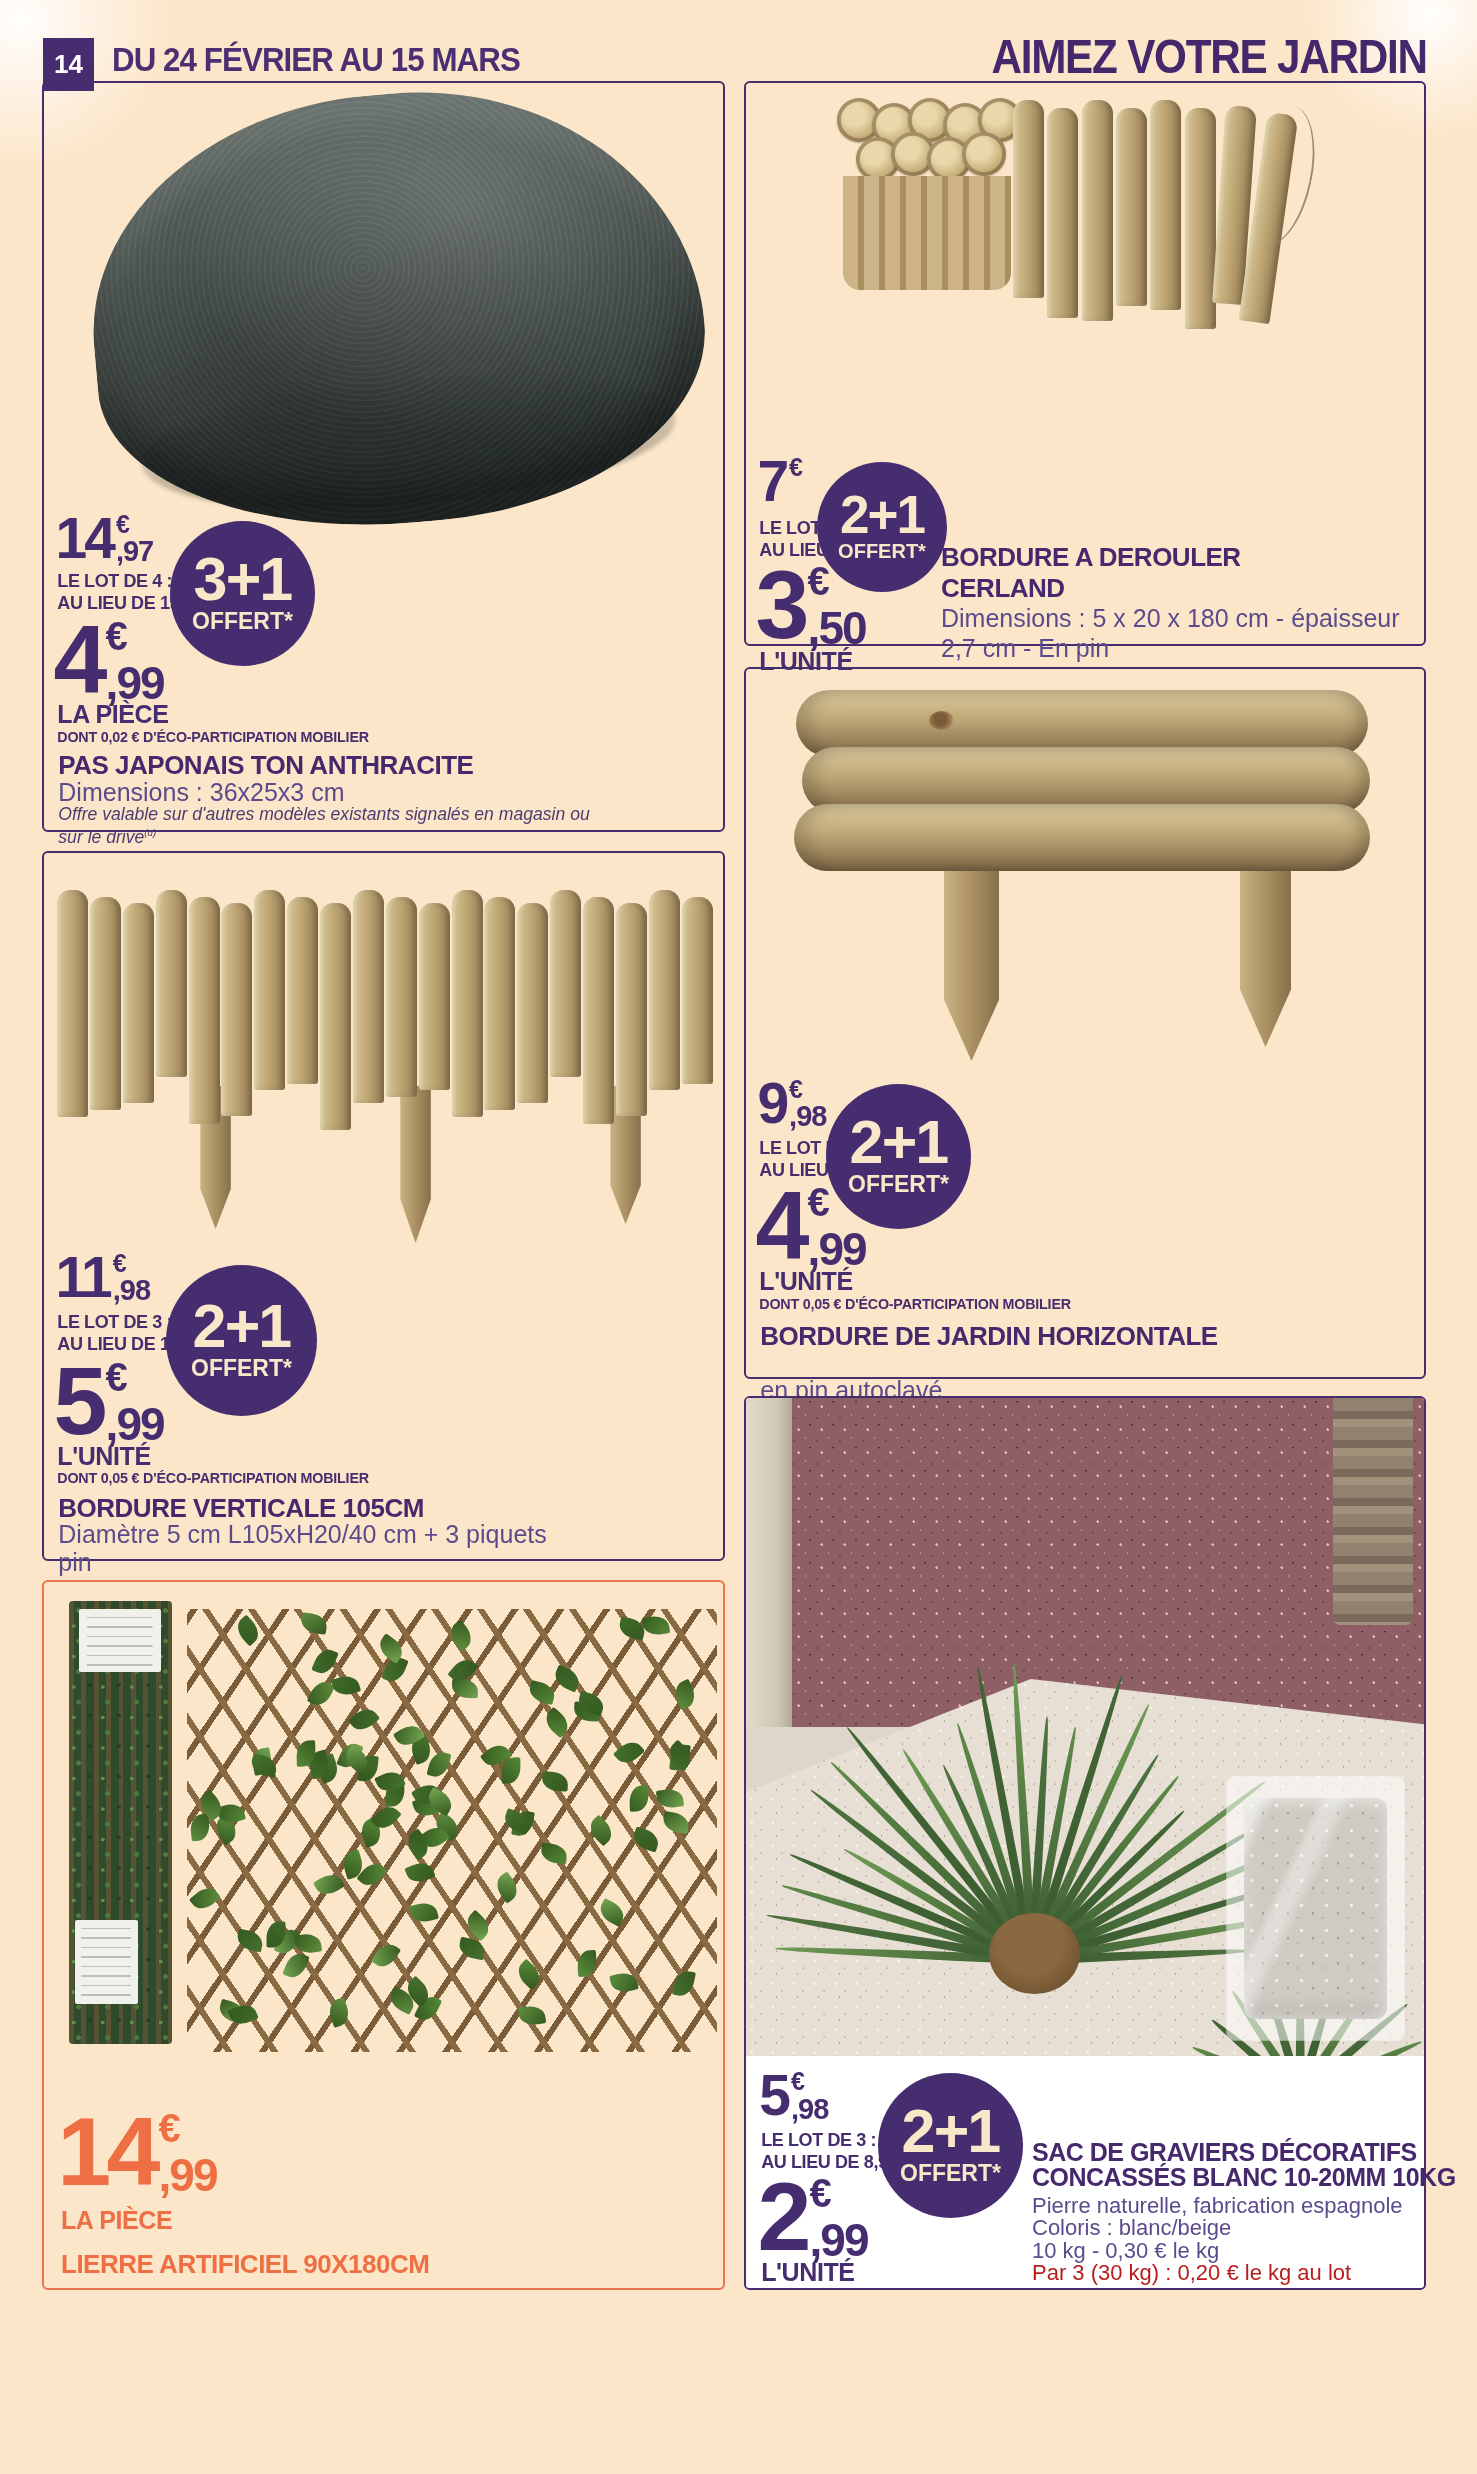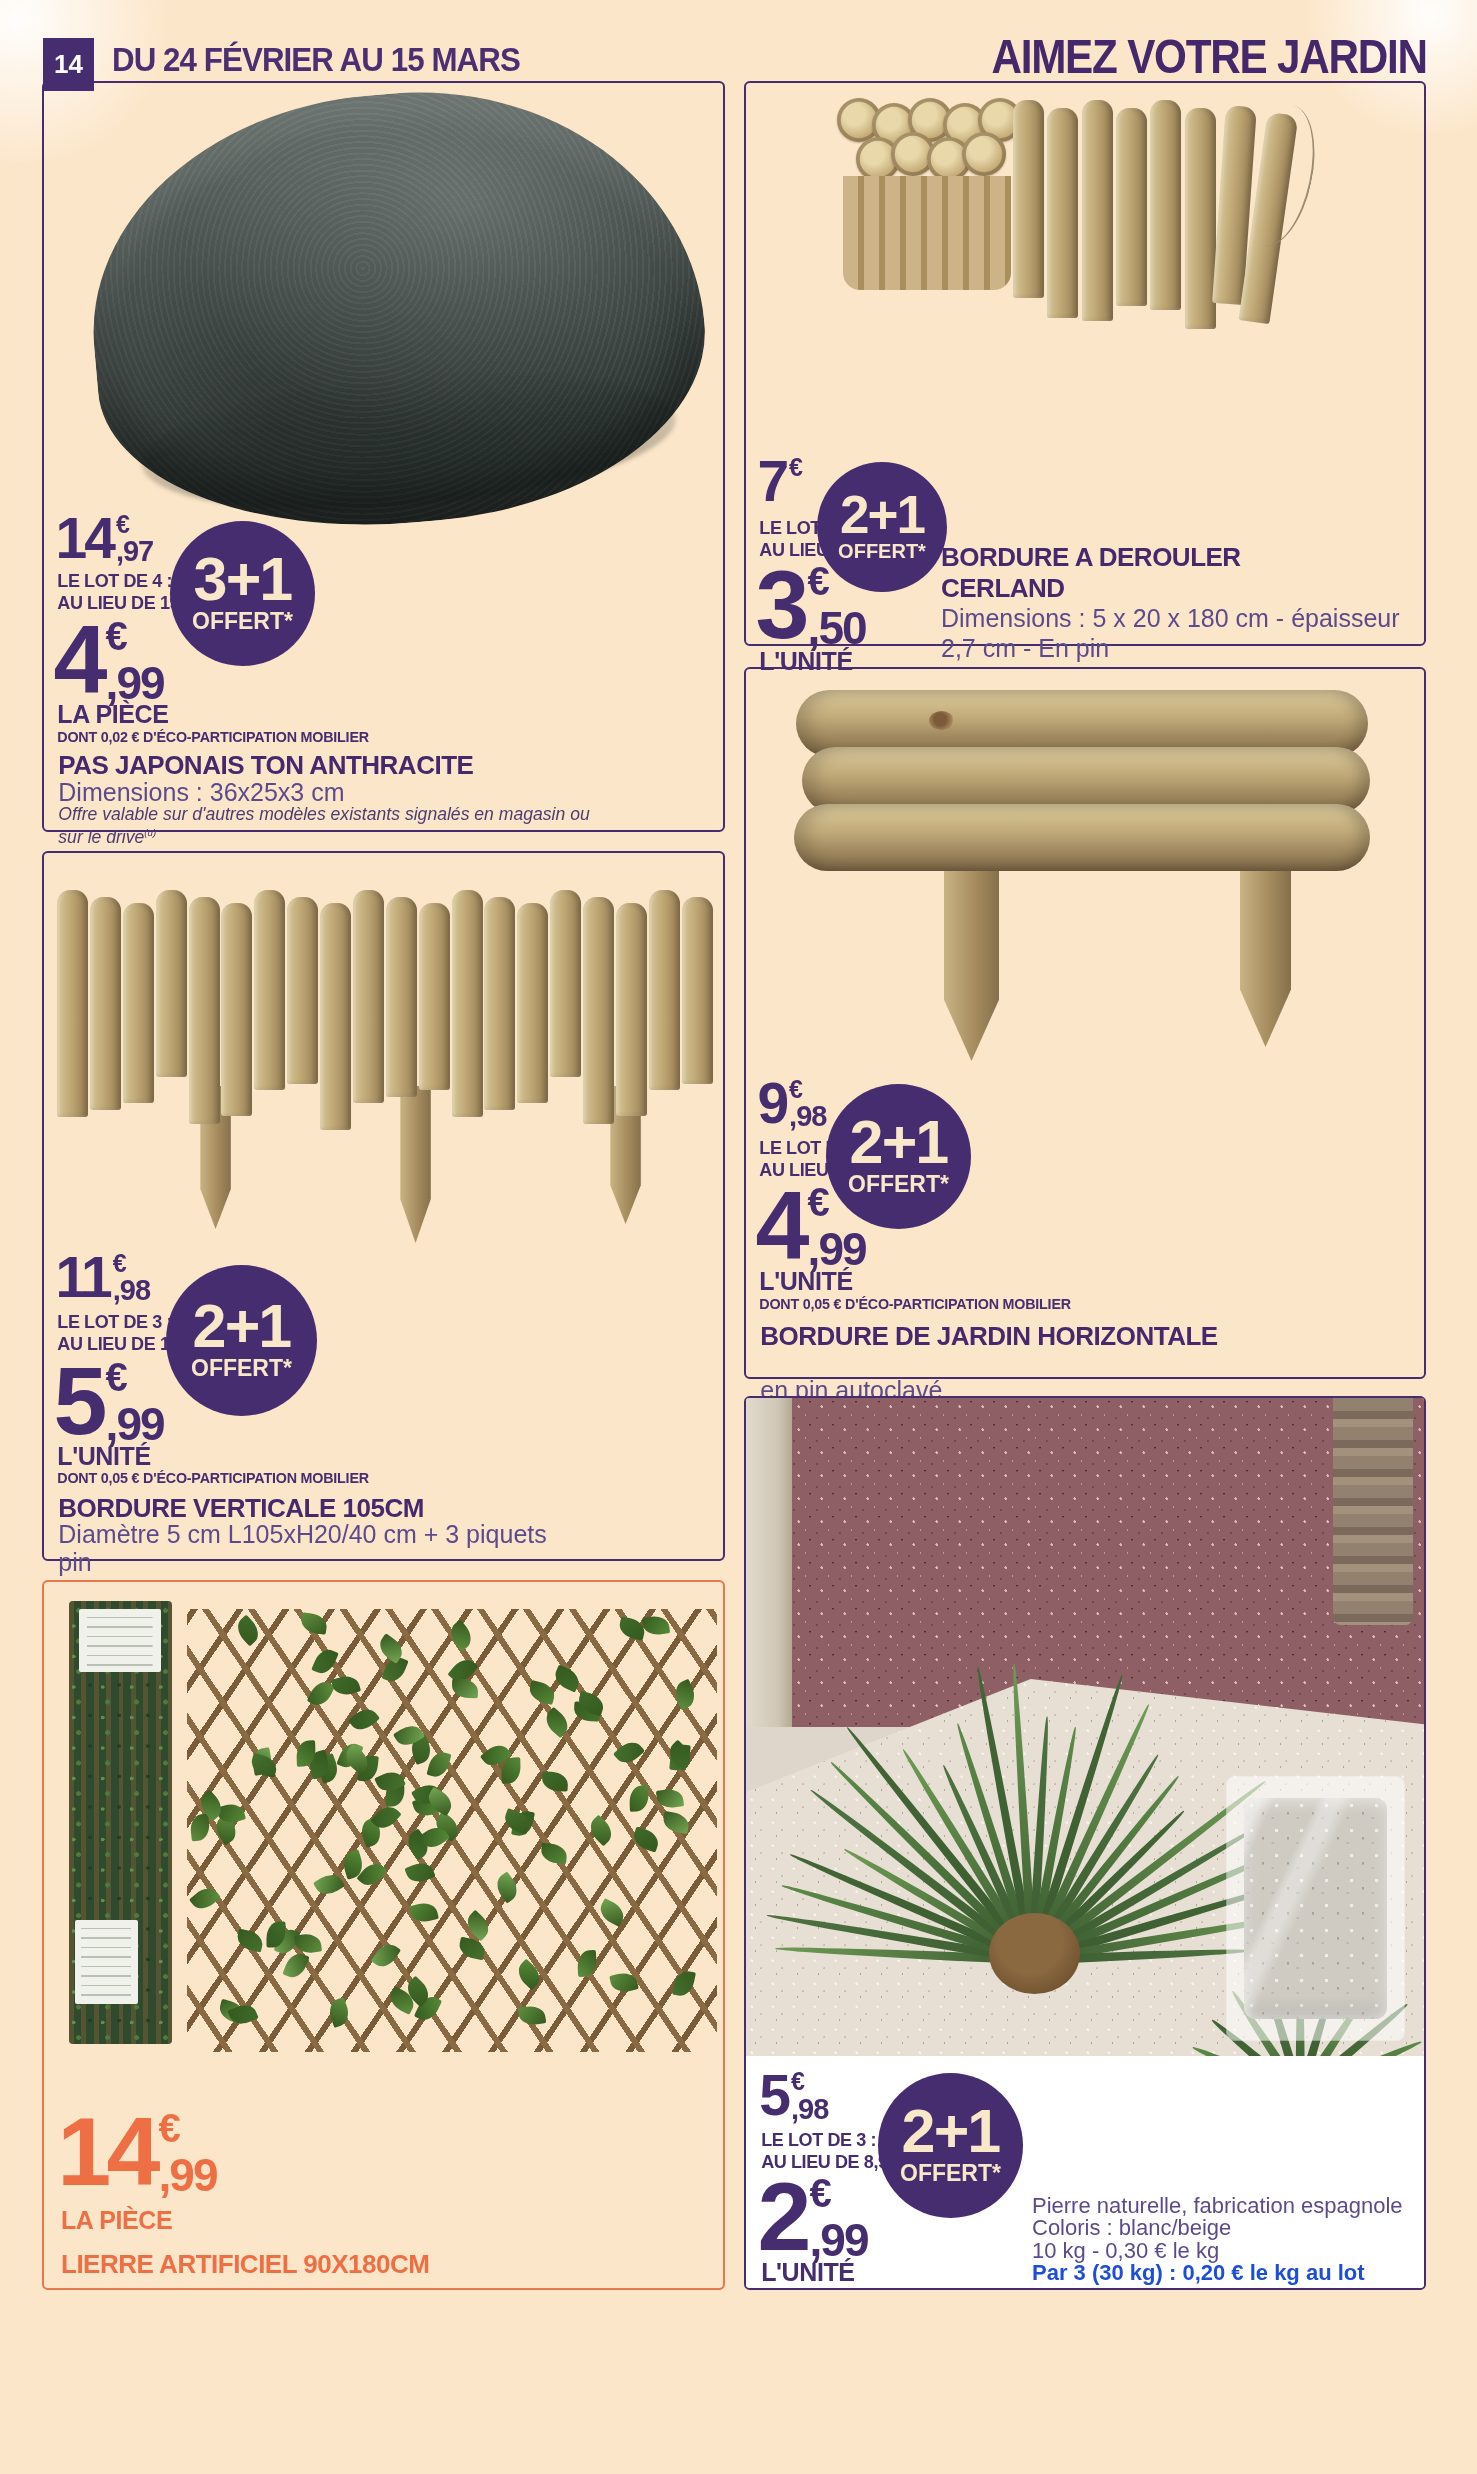--- a/index.html
+++ b/index.html
@@ -538,23 +538,27 @@
             <span class="p-cents">,99</span>
           </span>
       </div>
       <div class="unitlabel" style="left:15.2px;top:202px;">L'UNITÉ</div>
 
       <div class="badge" style="left:132px;top:17px;">
         <div class="bt">2+1</div>
         <div class="bb">OFFERT*</div>
       </div>
 
+      <div class="ptitle" style="left:286px;top:84px;font-size:25px;line-height:1.0;">
+        <span>SAC DE GRAVIERS DÉCORATIFS</span><br>
+        <span>CONCASSÉS BLANC 10-20MM 10KG</span>
+      </div>
       <div class="pdesc" style="left:286px;top:139px;font-size:22px;line-height:1.02;">
         <span>Pierre naturelle, fabrication espagnole</span><br>
         <span>Coloris : blanc/beige</span><br>
         <span>10 kg - 0,30 € le kg</span><br>
-        <span style="font-weight:700;color:#1d4ed8;">Par 3 (30 kg) : 0,20 € le kg au lot</span>
+        <span style="font-weight:400;color:#b91c1c;">Par 3 (30 kg) : 0,20 € le kg au lot</span>
       </div>
     </div>
   </div>
 
 </div>
 
 
 </body></html>

